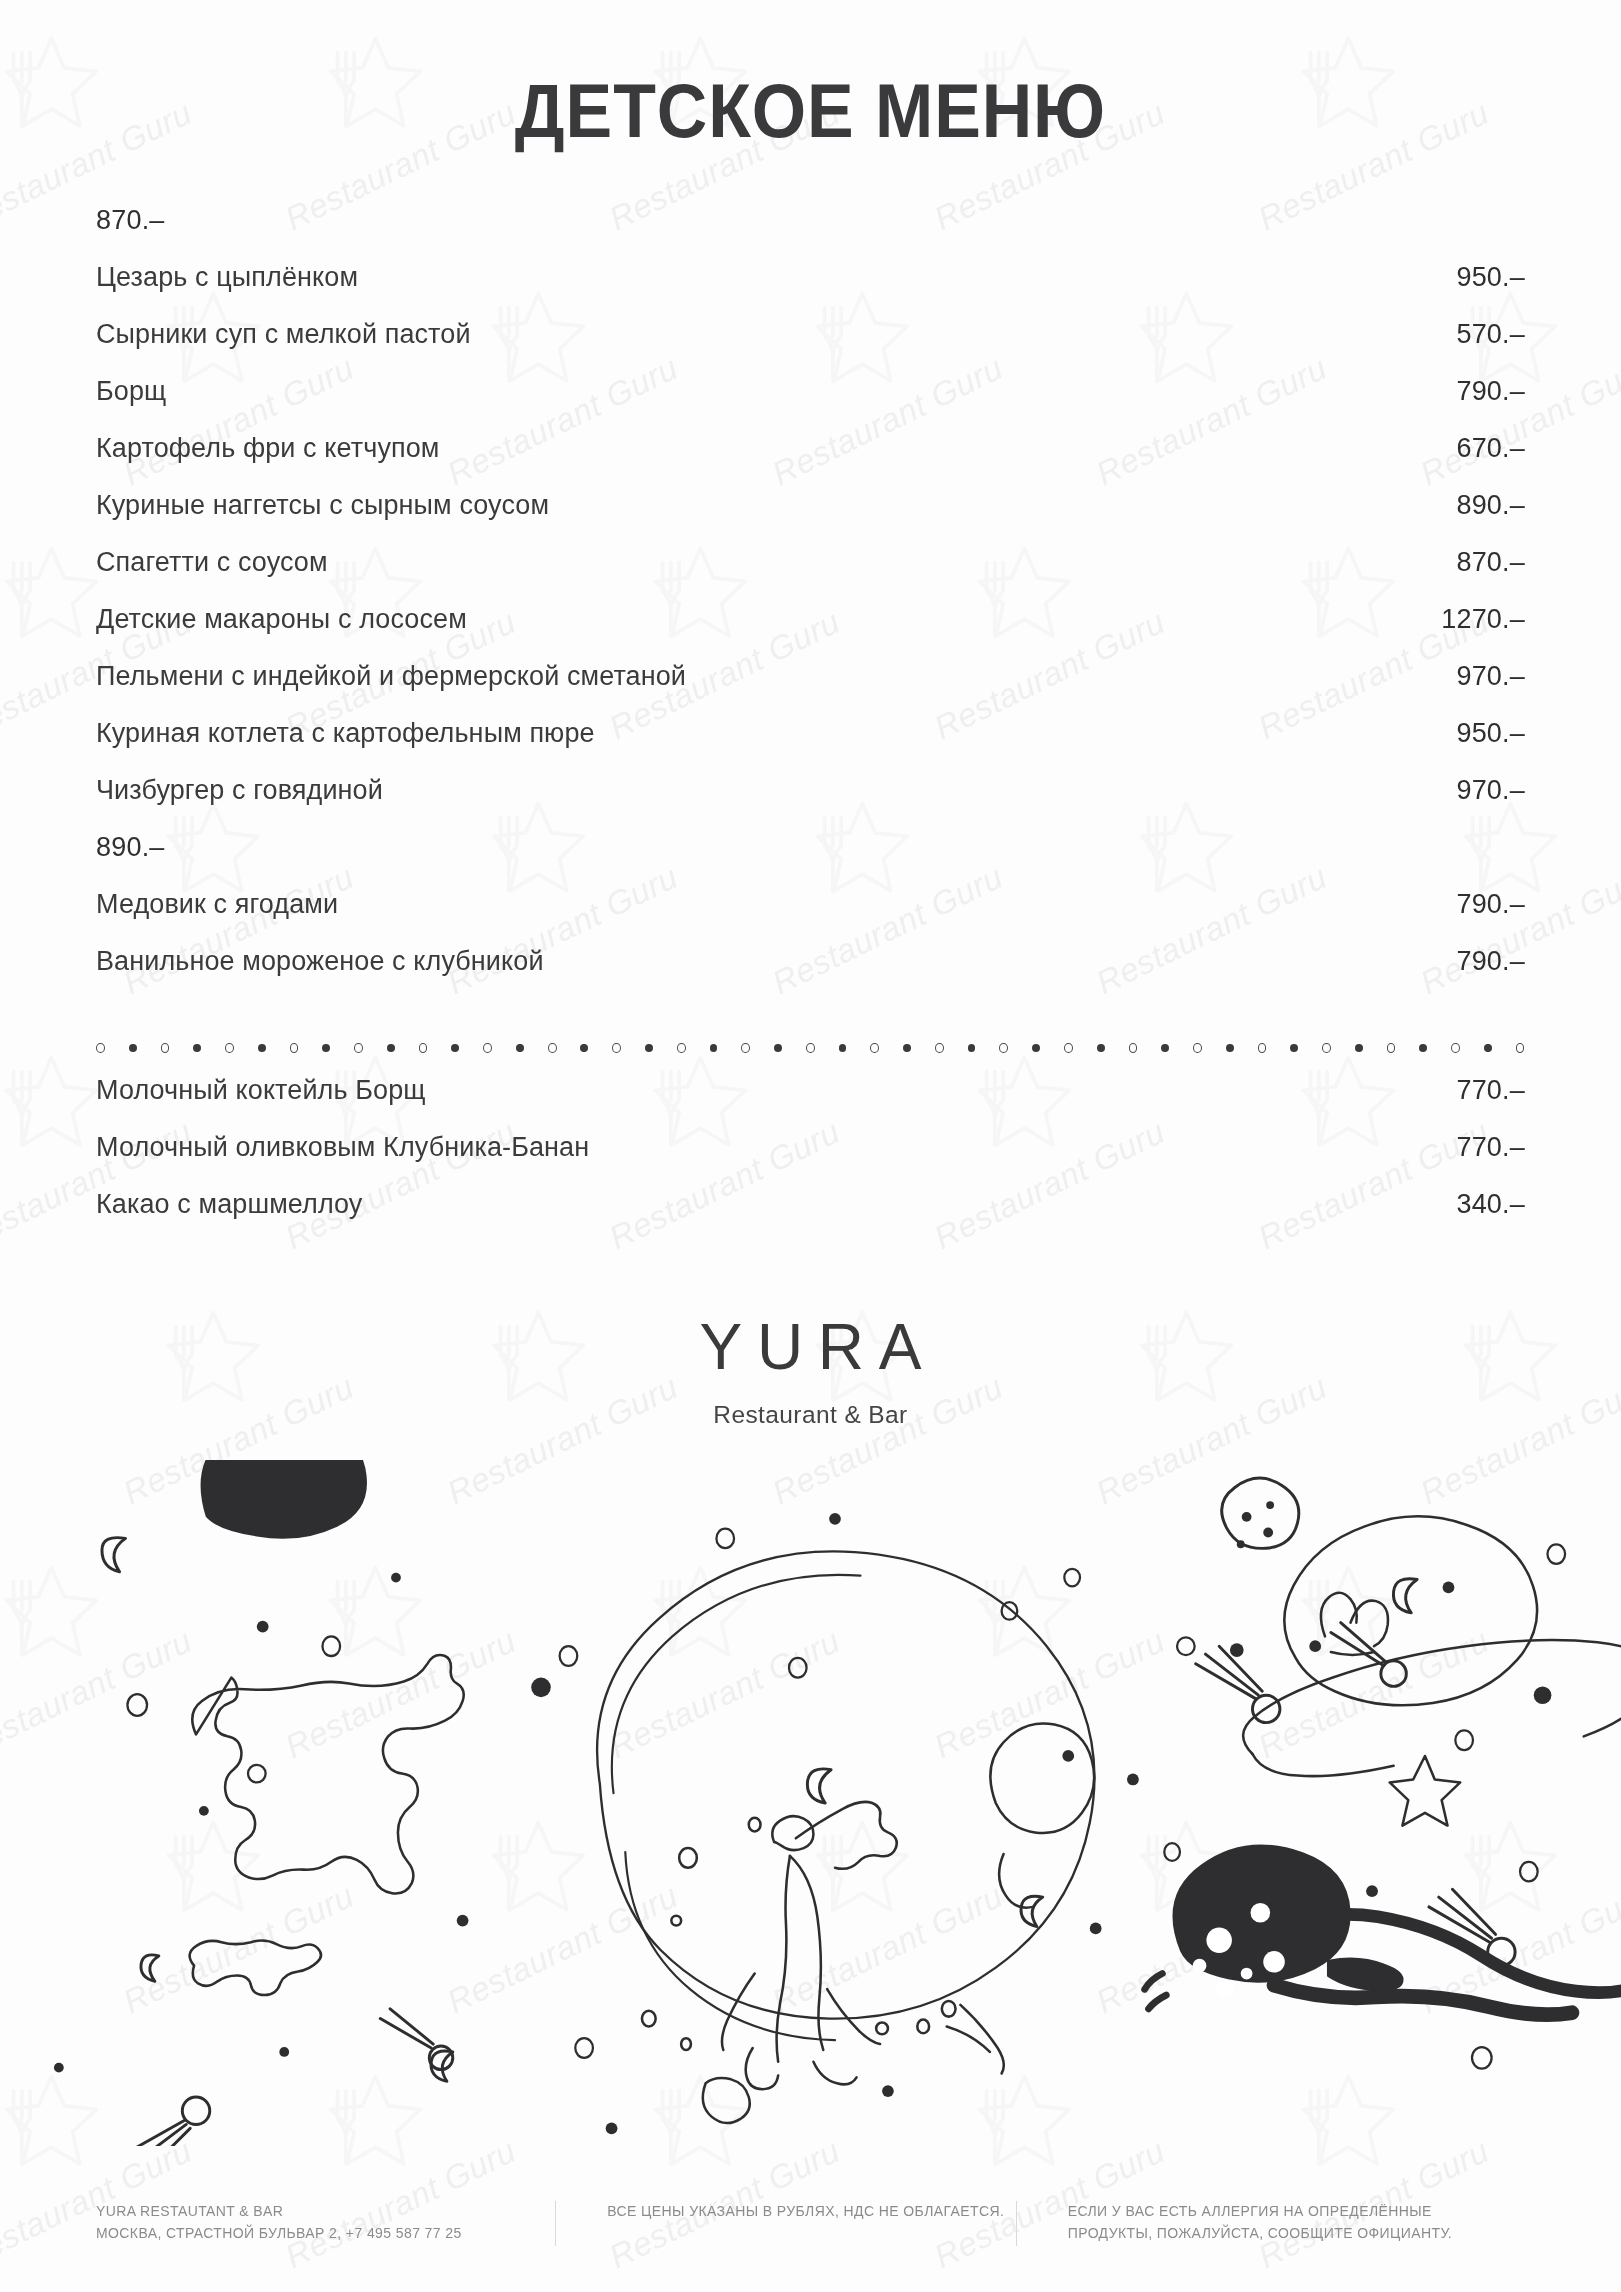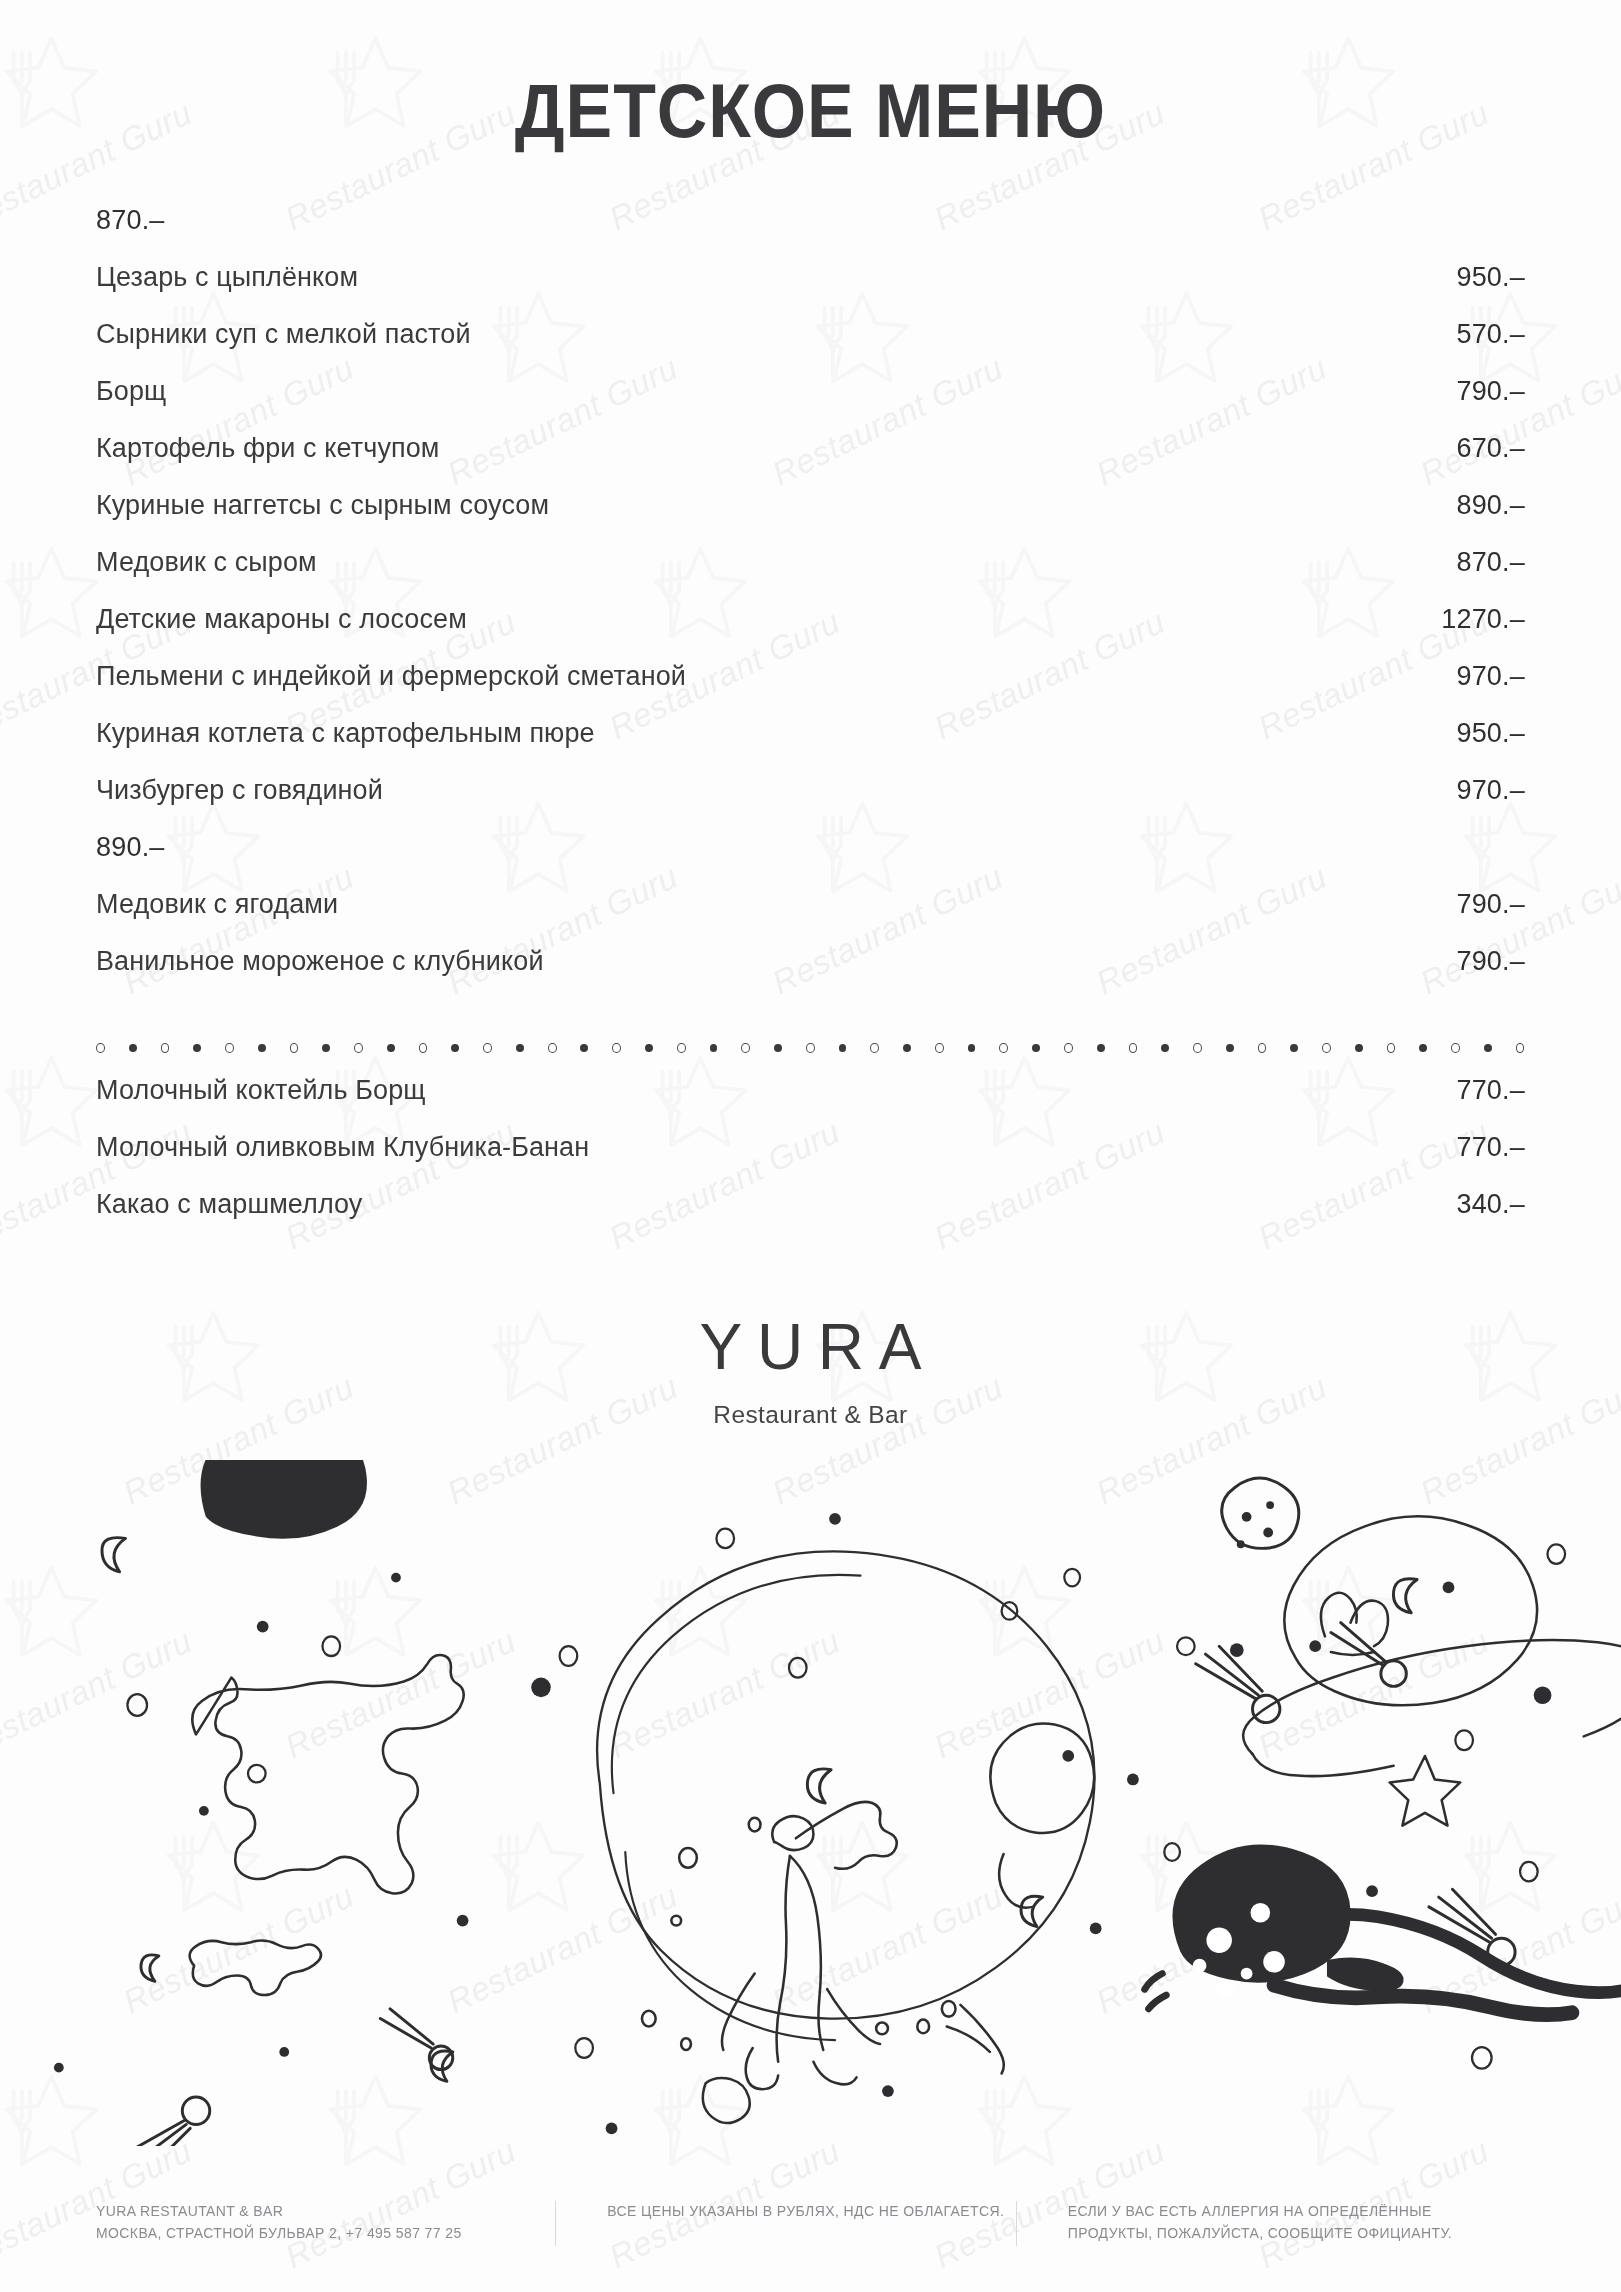--- a/index.html
+++ b/index.html
@@ -827,21 +827,21 @@
         </div>
         <div class="menu-row">
           <span class="menu-name">Картофель фри с кетчупом</span>
           <span class="menu-price">670.–</span>
         </div>
         <div class="menu-row">
           <span class="menu-name">Куриные наггетсы с сырным соусом</span>
           <span class="menu-price">890.–</span>
         </div>
         <div class="menu-row">
-          <span class="menu-name">Медовик с сыром</span>
+          <span class="menu-name">Спагетти с соусом</span>
           <span class="menu-price">870.–</span>
         </div>
         <div class="menu-row">
           <span class="menu-name">Детские макароны с лососем</span>
           <span class="menu-price">1270.–</span>
         </div>
         <div class="menu-row">
           <span class="menu-name">Пельмени с индейкой и фермерской сметаной</span>
           <span class="menu-price">970.–</span>
         </div>

